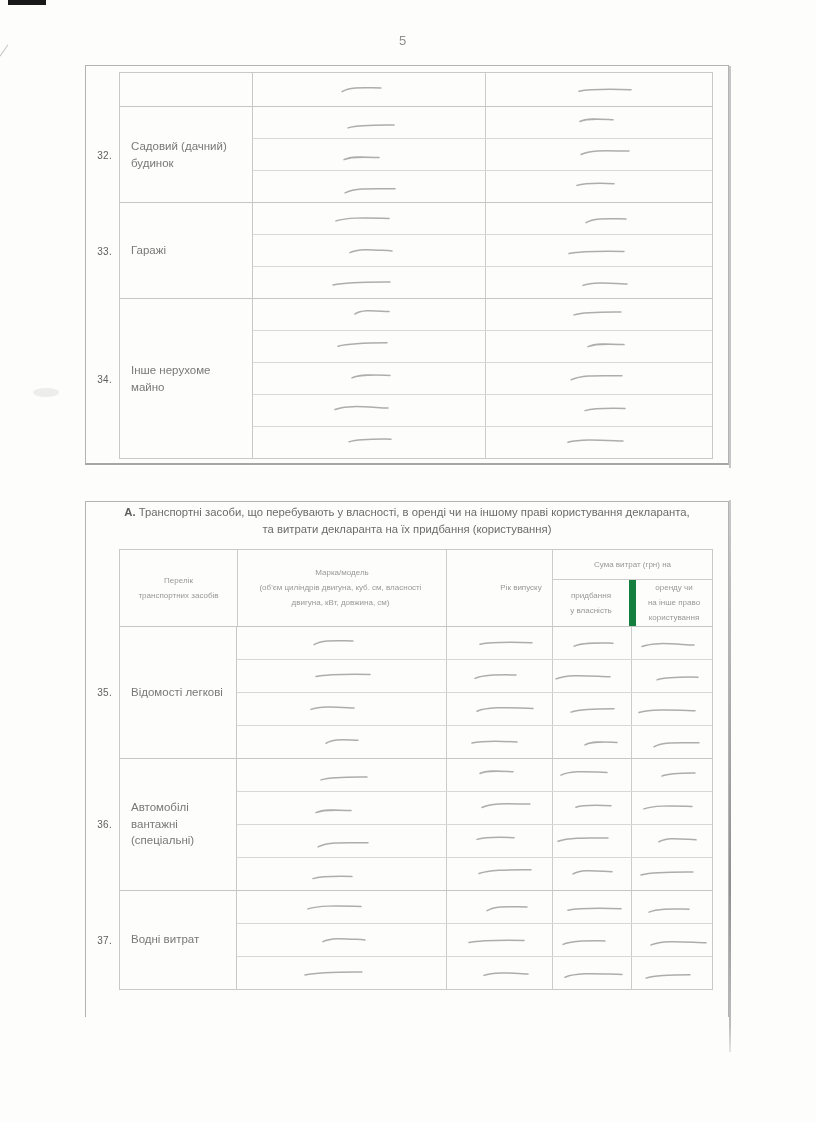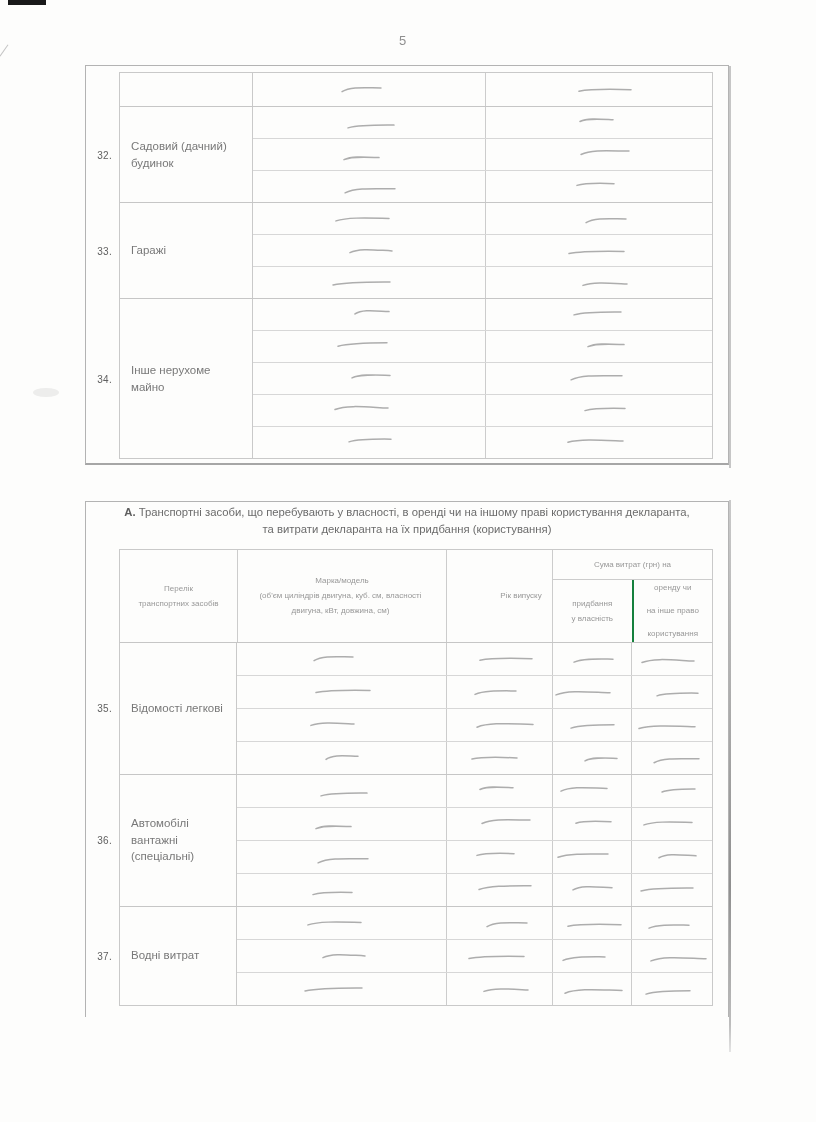--- a/index.html
+++ b/index.html
@@ -57,21 +57,21 @@
        line-height:1.9;padding:2px 5px;}
   .hcell + .hcell{border-left:1px solid #cccccc;}
   .h-list{width:117px;}
   .h-model{width:209px;}
   .h-year{width:106px;padding-left:48px;}
   .h-cost{width:160px;padding:0;justify-content:flex-start;}
   .h-cost-group{box-sizing:border-box;width:100%;height:30px;border-bottom:1px solid #cccccc;
        display:flex;align-items:center;justify-content:center;}
   .h-cost-subs{display:flex;flex:1;width:100%;}
   .h-cost-sub{box-sizing:border-box;flex:1;display:flex;flex-direction:column;align-items:center;justify-content:center;line-height:1.9;}
-  .h-cost-sub + .h-cost-sub{border-left:2px solid #15803d;gap:8px;}
+  .h-cost-sub + .h-cost-sub{border-left:7px solid #15803d;}
   .h-own{width:79px;}
   .h-rent{width:81px;}
   .hline{display:block;}
   .h-model .hline2{max-width:195px;}
 </style>
 </head>
 <body>
 
 <div class="page">
 

